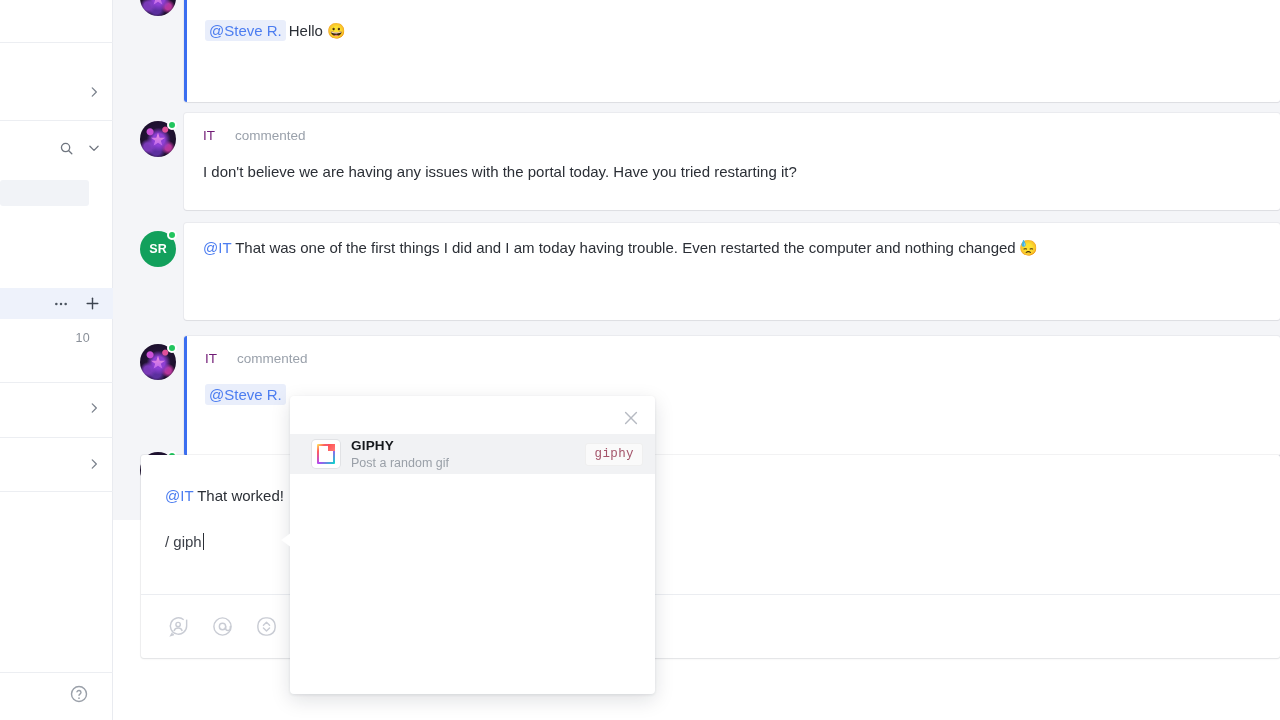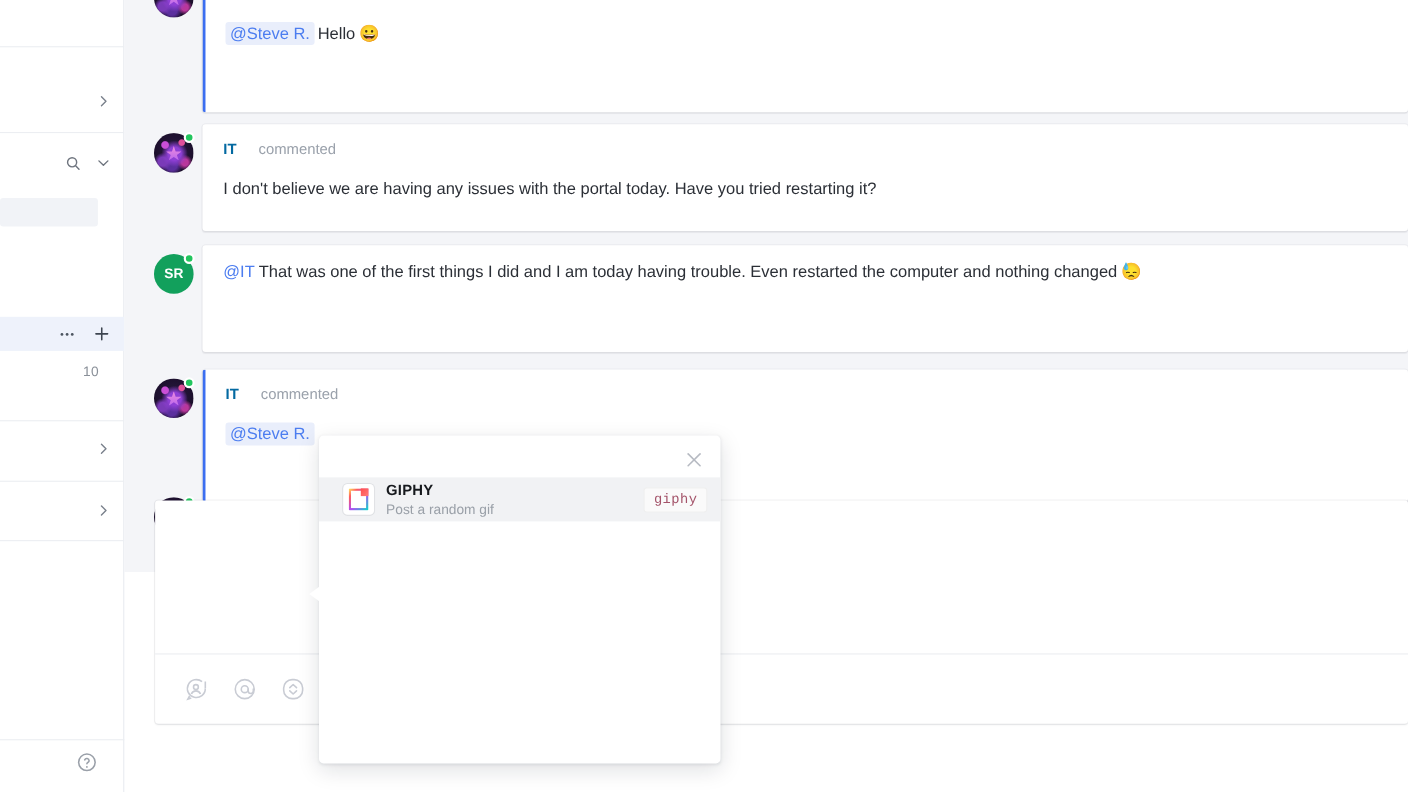--- a/index.html
+++ b/index.html
@@ -92,21 +92,21 @@
     margin-left: 8px;
     background: #ffffff;
     border-radius: 3px;
     box-shadow: 0 1px 1px rgba(16,24,40,.06), 0 0 0 1px rgba(16,24,40,.045);
     flex: 1 1 auto;
     padding: 14px 18px 16px 19px;
   }
   .card.mention { border-left: 3px solid #3b6ef0; padding-left: 18px; }
 
   .card-head { font-size: 13.5px; line-height: 18px; margin-bottom: 16px; }
-  .card-head .who { color: #0369a1; font-weight: 700; }
+  .card-head .who { color: #701a75; font-weight: 400; }
   .card-head .who.you { color: #2b56d4; font-weight: 700; }
   .card-head .act { color: #9aa1ab; margin-left: 20px; font-weight: 400; }
 
   .card-body { font-size: 15px; line-height: 22px; color: #2b2f36; }
   .mention-chip {
     color: #4c7df0; background: #e9eefb;
     border-radius: 3px; padding: 2px 4px; margin-right: 3px;
   }
   .mention-plain { color: #4c7df0; }
   .emoji { font-size: 15px; }
@@ -341,20 +341,29 @@
       </div>
     </div>
 
     <div class="avatar-wrap" style="position:absolute; left:0; top:444px;">
       <div class="avatar nebula"></div>
       <span class="status-dot"></span>
     </div>
   </div>
 
   <div class="editor">
+    <div class="editor-text">
+      <div>
+        <span class="mention-plain">@IT</span>
+        <span>That worked!</span>
+      </div>
+      <div class="editor-line2">
+        <span>/ giph</span><span class="caret"></span>
+      </div>
+    </div>
     <div class="editor-toolbar">
       <span class="tool-btn">
         <svg width="23" height="23" viewBox="0 0 24 24" fill="none" stroke="#c9ccd4" stroke-width="1.5">
             <path d="M20.5 11.5a8.5 8.5 0 1 1-3.1-6.6"></path>
             <path d="M20.5 4.8v6.7"></path>
             <circle cx="11.6" cy="10" r="2.3"></circle>
             <path d="M7.3 16.6a4.6 4.6 0 0 1 8.6 0"></path>
             <path d="M5.6 18.5 4 21.4l3.2-1.1"></path>
           </svg>
       </span>

